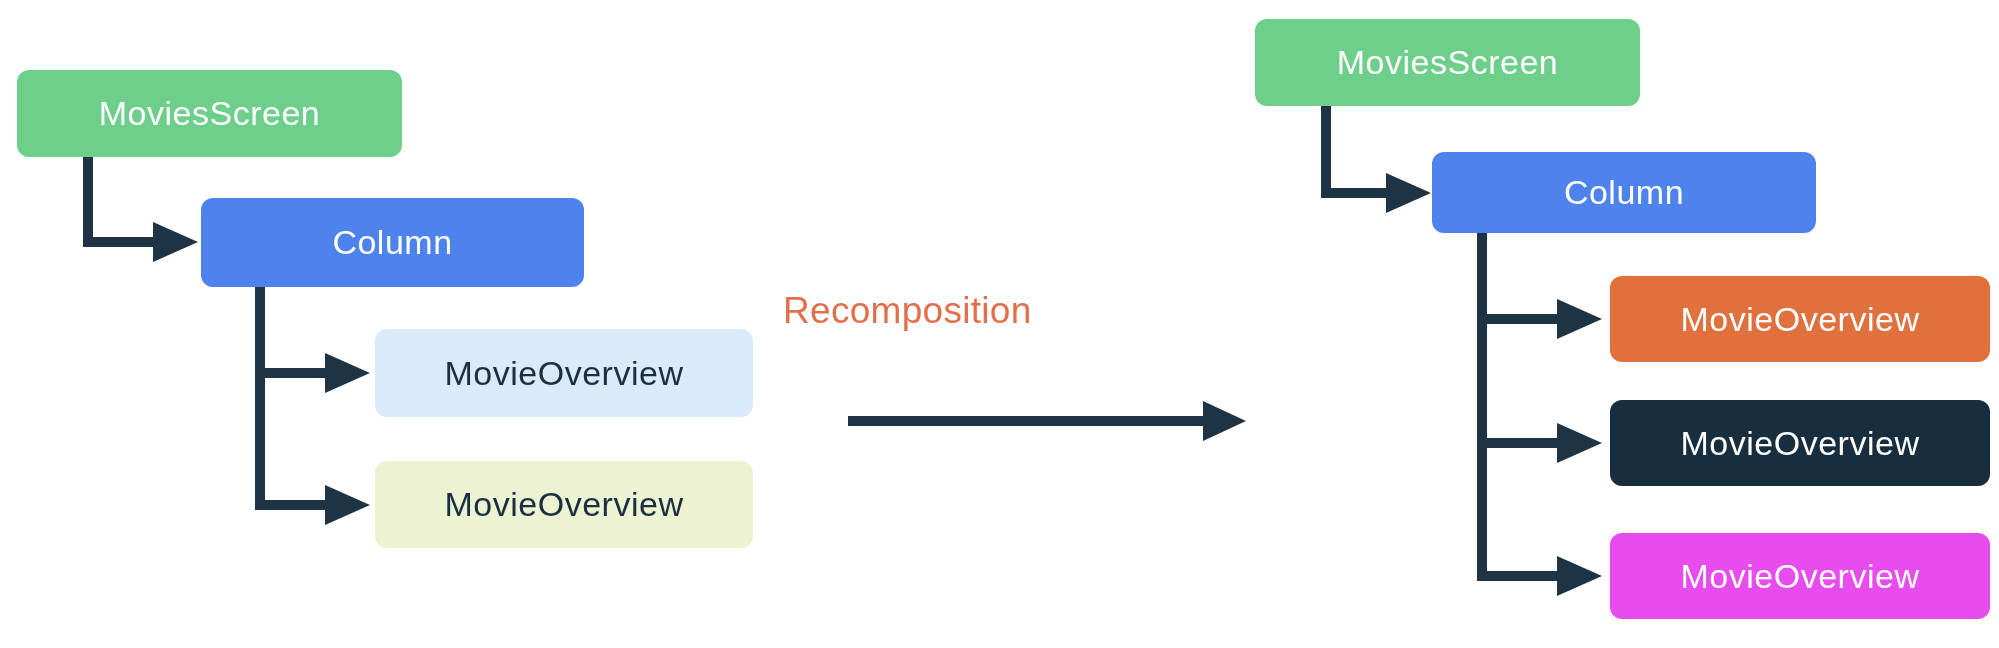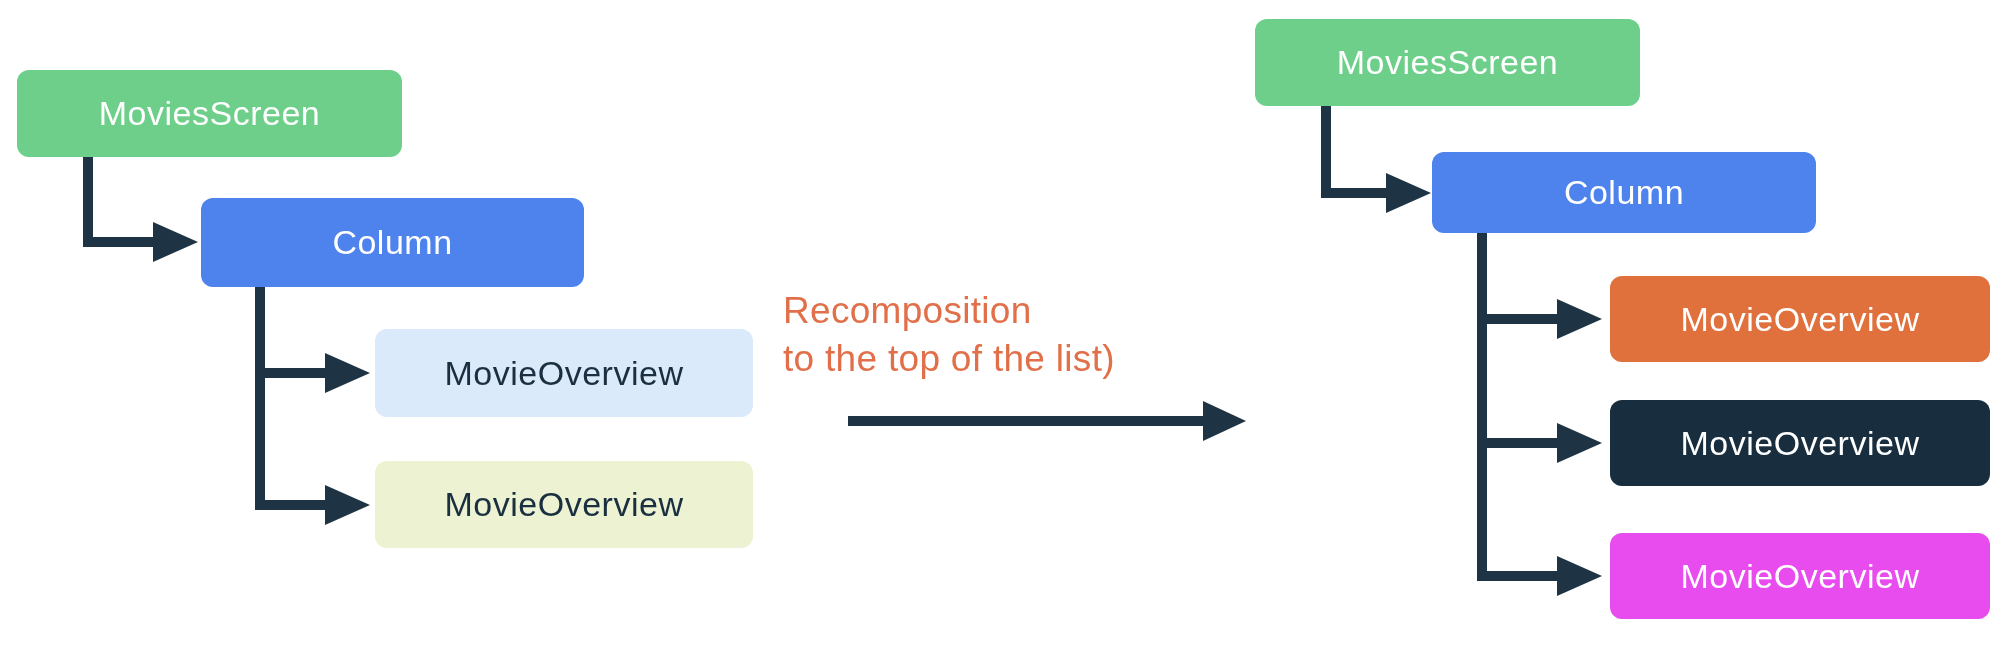--- a/index.html
+++ b/index.html
@@ -91,21 +91,20 @@
   <div class="ahead" id="lc1-a" style="background-color: rgb(30, 52, 68);"></div>
 
   <div class="vline" id="lc2-v" style="background-color: rgb(30, 52, 68);"></div>
   <div class="hline" id="lc2-h1" style="background-color: rgb(30, 52, 68);"></div>
   <div class="ahead" id="lc2-a1" style="background-color: rgb(30, 52, 68);"></div>
   <div class="hline" id="lc2-h2" style="background-color: rgb(30, 52, 68);"></div>
   <div class="ahead" id="lc2-a2" style="background-color: rgb(30, 52, 68);"></div>
 
   <div id="transition-label" style="color: rgb(225, 112, 74);">
     <div>Recomposition</div>
-    <div>to the top of the list)</div>
   </div>
   <div class="hline" id="mid-arrow-line" style="background-color: rgb(30, 52, 68);"></div>
   <div class="ahead" id="mid-arrow-head" style="background-color: rgb(30, 52, 68);"></div>
 
   <div class="node" id="r-root" style="background-color: rgb(109, 207, 138); color: rgb(255, 255, 255);">MoviesScreen</div>
 
   <div class="node" id="r-column" style="background-color: rgb(78, 130, 236); color: rgb(255, 255, 255);">Column</div>
 
   <div class="node" id="r-child0" style="background-color: rgb(224, 112, 60); color: rgb(255, 255, 255);">MovieOverview</div>
 

